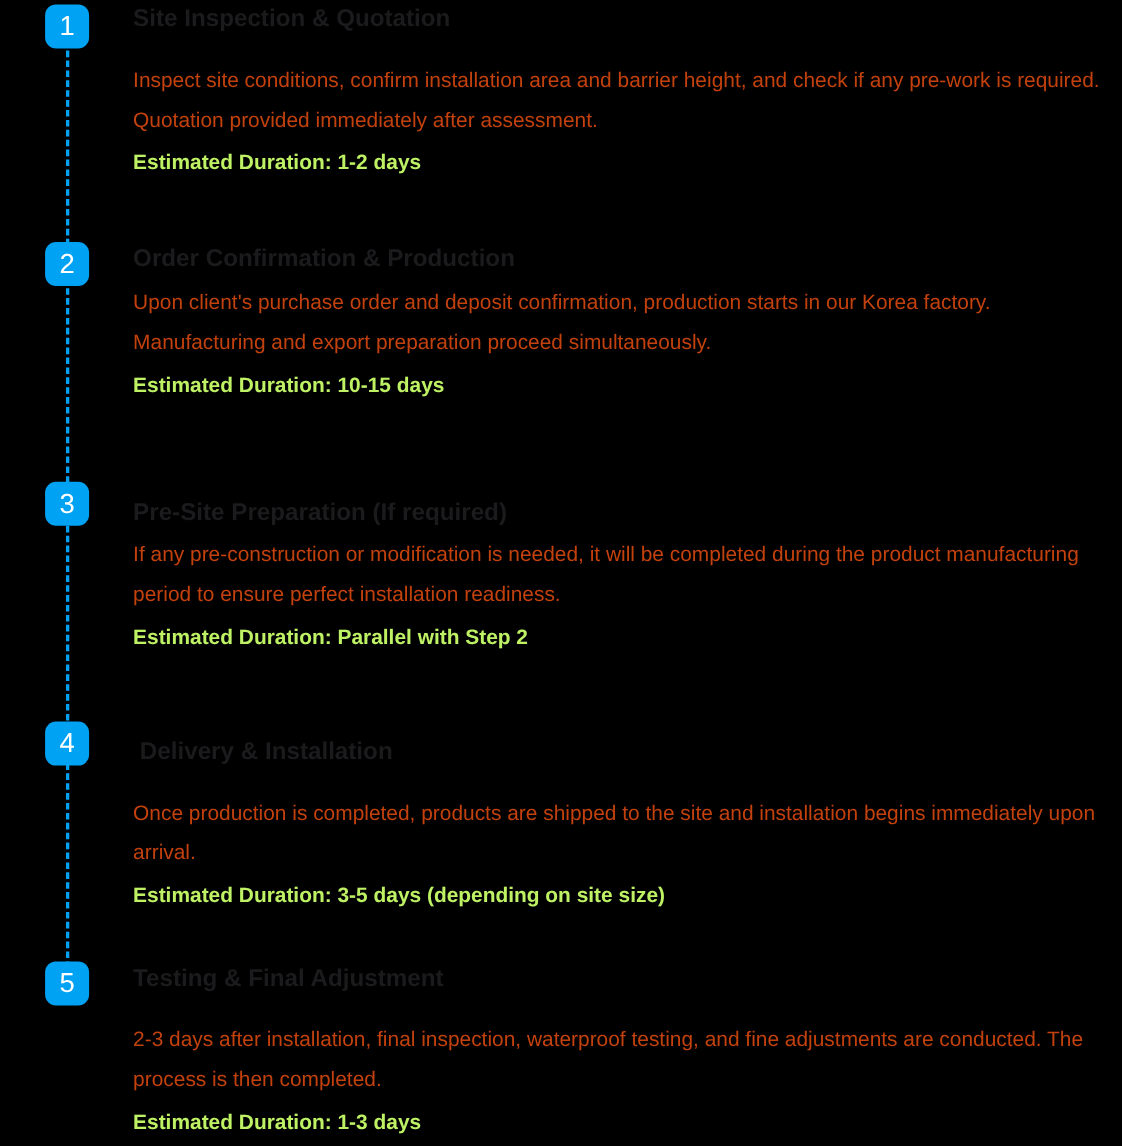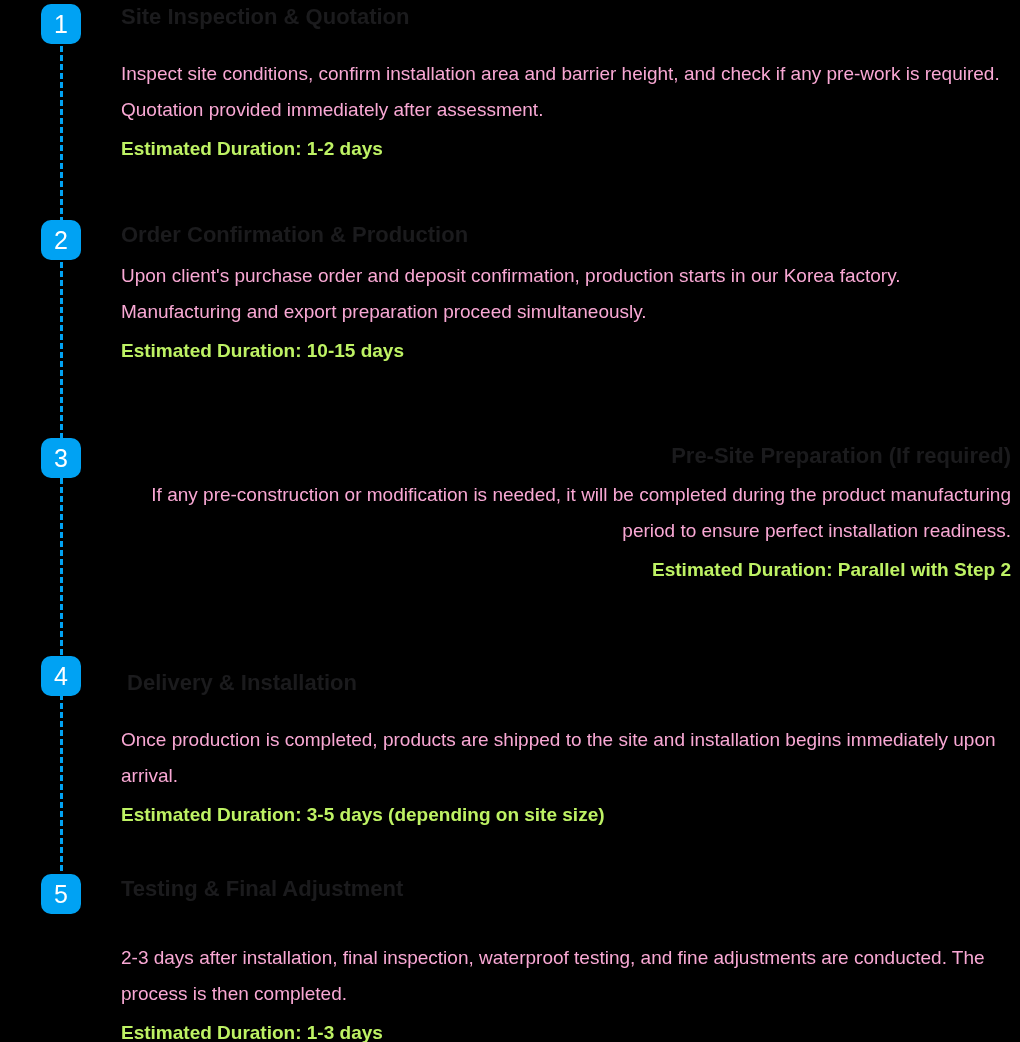--- a/index.html
+++ b/index.html
@@ -65,21 +65,21 @@
     font-weight: bold;
     color: #1b1b1d;
     line-height: 34px;
     white-space: pre;
   }
 
   .step-desc {
     margin: 0;
     font-size: 19px;
     font-weight: 400;
-    color: #f9a8d4;
+    color: #c2410c;
     line-height: 36px;
   }
 
   .step-duration {
     margin: 0;
     font-size: 19px;
     font-weight: bold;
     color: #bef264;
     line-height: 30px;
   }
@@ -104,38 +104,38 @@
     <div class="step-badge" style="top:2px;">2</div>
     <div class="step-body" style="top:0px;">
       <p class="step-title">Order Confirmation &amp; Production</p>
       <p class="step-desc" style="margin-top:6px;">Upon client's purchase order and deposit confirmation, production starts in our Korea factory. Manufacturing and export preparation proceed simultaneously.</p>
       <p class="step-duration" style="margin-top:6px;">Estimated Duration: 10-15 days</p>
     </div>
   </div>
 
   <div class="step" style="top:436px;">
     <div class="step-badge" style="top:2px;">3</div>
-    <div class="step-body" style="top:3px;text-align:right;">
+    <div class="step-body" style="top:13px;">
       <p class="step-title">Pre-Site Preparation (If required)</p>
       <p class="step-desc" style="margin-top:4px;">If any pre-construction or modification is needed, it will be completed during the product manufacturing period to ensure perfect installation readiness.</p>
       <p class="step-duration" style="margin-top:6px;">Estimated Duration: Parallel with Step 2</p>
     </div>
   </div>
 
   <div class="step" style="top:654px;">
     <div class="step-badge" style="top:2px;">4</div>
     <div class="step-body" style="top:12px;">
       <p class="step-title"> Delivery &amp; Installation</p>
       <p class="step-desc" style="margin-top:22px;">Once production is completed, products are shipped to the site and installation begins immediately upon arrival.</p>
       <p class="step-duration" style="margin-top:6px;">Estimated Duration: 3-5 days (depending on site size)</p>
     </div>
   </div>
 
   <div class="step" style="top:872px;">
     <div class="step-badge" style="top:2px;">5</div>
     <div class="step-body" style="top:0px;">
       <p class="step-title">Testing &amp; Final Adjustment</p>
-      <p class="step-desc" style="margin-top:34px;">2-3 days after installation, final inspection, waterproof testing, and fine adjustments are conducted. The process is then completed.</p>
+      <p class="step-desc" style="margin-top:22px;">2-3 days after installation, final inspection, waterproof testing, and fine adjustments are conducted. The process is then completed.</p>
       <p class="step-duration" style="margin-top:6px;">Estimated Duration: 1-3 days</p>
     </div>
   </div>
 
 </div>
 
 </body></html>

